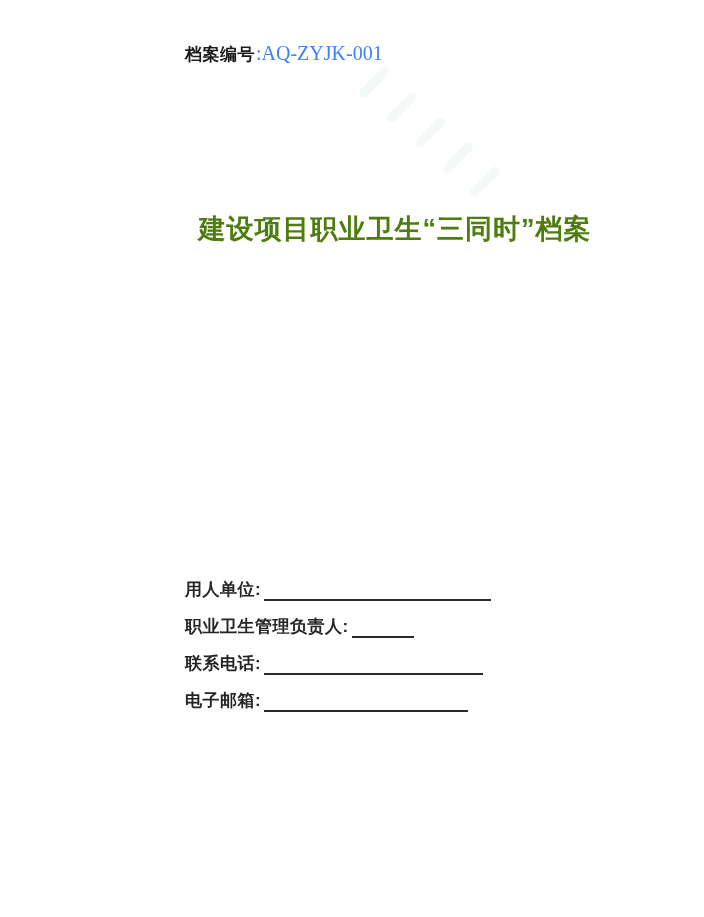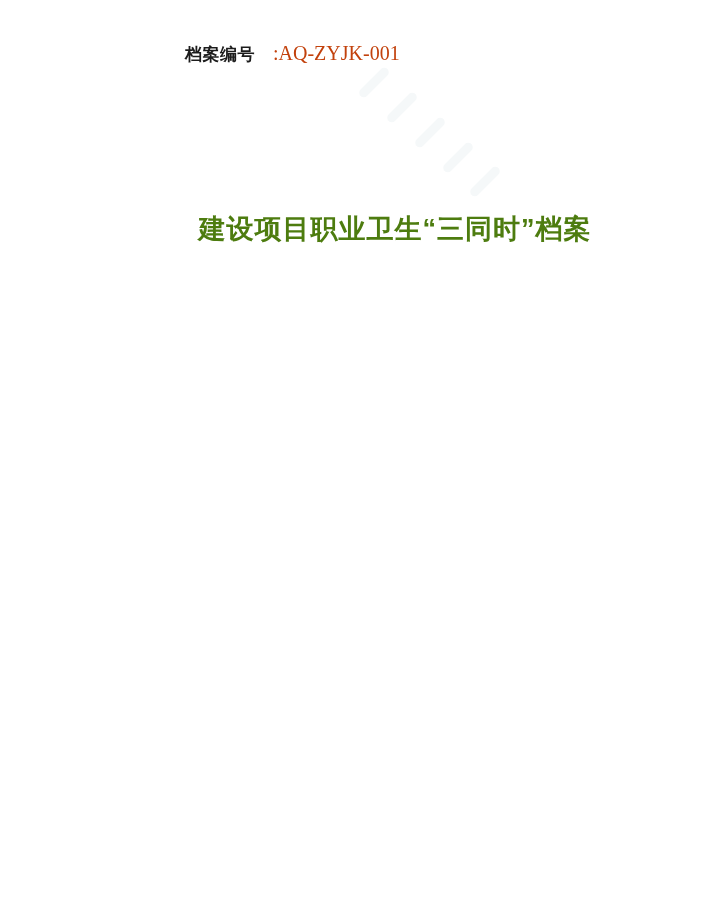--- a/index.html
+++ b/index.html
@@ -26,22 +26,22 @@
   .archive .cn {
     font-size: 17px;
     font-weight: 700;
     letter-spacing: 0.5px;
     color: #1c1c1c;
   }
   .archive .en {
     font-family: "Liberation Serif", serif;
     font-size: 20px;
     font-weight: 400;
-    color: #c2410c;
-    margin-left: 18px;
+    color: #3b82f6;
+    margin-left: 1px;
   }
 
   
   .doc-title {
     position: absolute;
     left: 165px;
     top: 212px;
     width: 460px;
     margin: 0;
     text-align: center;
@@ -107,14 +107,33 @@
   </div>
 
   <div class="streak s1"></div>
   <div class="streak s2"></div>
   <div class="streak s3"></div>
   <div class="streak s4"></div>
   <div class="streak s5"></div>
 
   <h1 class="doc-title">建设项目职业卫生“三同时”档案</h1>
 
+  <div class="fields">
+
+    <div class="frow">
+      <span>用人单位:</span><span class="fline w1"></span>
+    </div>
+
+    <div class="frow">
+      <span>职业卫生管理负责人:</span><span class="fline w2"></span>
+    </div>
+
+    <div class="frow">
+      <span>联系电话:</span><span class="fline w3"></span>
+    </div>
+
+    <div class="frow">
+      <span>电子邮箱:</span><span class="fline w4"></span>
+    </div>
+
+  </div>
 
 </div>
 
 </body></html>

